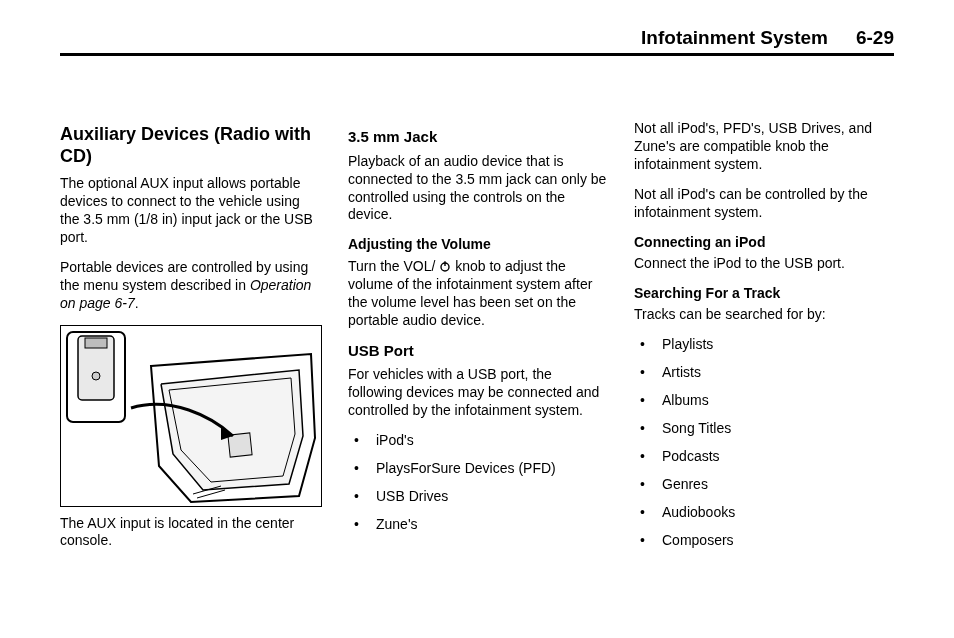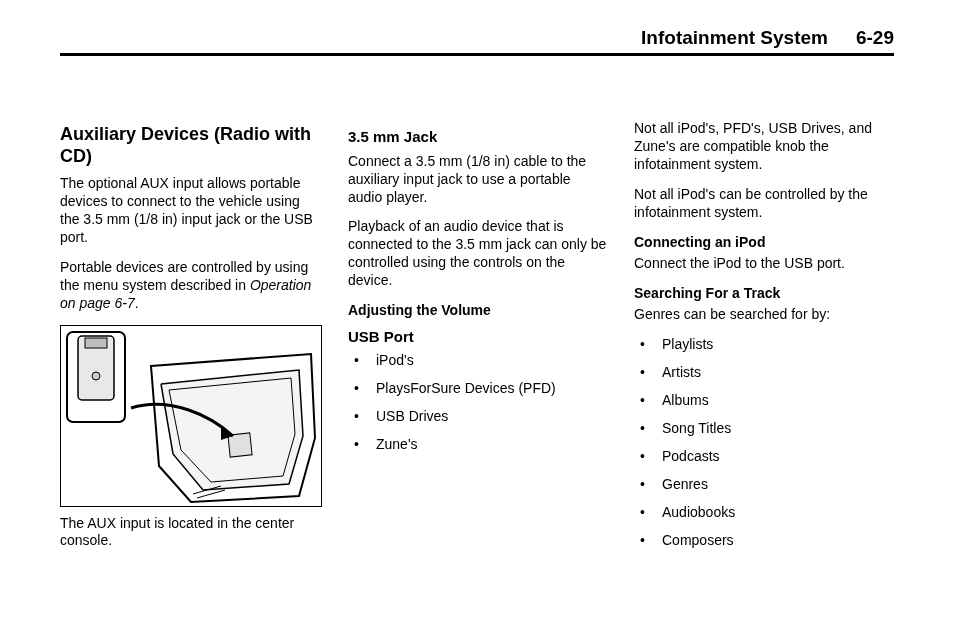--- a/index.html
+++ b/index.html
@@ -102,44 +102,50 @@
           <line x1="132" y1="168" x2="160" y2="160" stroke="#000" stroke-width="1"></line>
           <line x1="136" y1="172" x2="164" y2="164" stroke="#000" stroke-width="1"></line>
         </svg>
       </div>
 
       <p>The AUX input is located in the center console.</p>
     </div>
 
     <div class="col">
       <h2>3.5 mm Jack</h2>
-      <p>Connect a 3.5 mm  (1/8 in) cable to the auxiliary input jack to use a portable audio player.</p>
       <p>Playback of an audio device that is connected to the 3.5 mm jack can only be controlled using the controls on the device.</p>
 
       <h3>Adjusting the Volume</h3>
+      <p>
+        <span>Turn the VOL/ </span><span class="power-icon"><svg viewBox="0 0 12 12">
+              <circle cx="6" cy="7" r="4" fill="none" stroke="#000" stroke-width="1.4"></circle>
+              <line x1="6" y1="1.2" x2="6" y2="6" stroke="#000" stroke-width="1.4"></line>
+            </svg></span><span> knob to adjust the volume of the infotainment system after the volume level has been set on the portable audio device.</span>
+      </p>
 
       <h2>USB Port</h2>
+      <p>For vehicles with a USB port, the following devices may be connected and controlled by the infotainment system.</p>
       <ul>
           <li>iPod's</li>
           <li>PlaysForSure Devices (PFD)</li>
           <li>USB Drives</li>
           <li>Zune's</li>
         </ul>
     </div>
 
     <div class="col">
       <p>Not all iPod's, PFD's, USB Drives, and Zune's are compatible knob the infotainment system.</p>
 
       <p>Not all iPod's can be controlled by the infotainment system.</p>
 
       <h3>Connecting an iPod</h3>
       <p>Connect the iPod to the USB port.</p>
 
       <h3>Searching For a Track</h3>
-      <p>Genres can be searched for by:</p>
+      <p>Tracks can be searched for by:</p>
       <ul>
           <li>Playlists</li>
           <li>Artists</li>
           <li>Albums</li>
           <li>Song Titles</li>
           <li>Podcasts</li>
           <li>Genres</li>
           <li>Audiobooks</li>
           <li>Composers</li>
         </ul>

